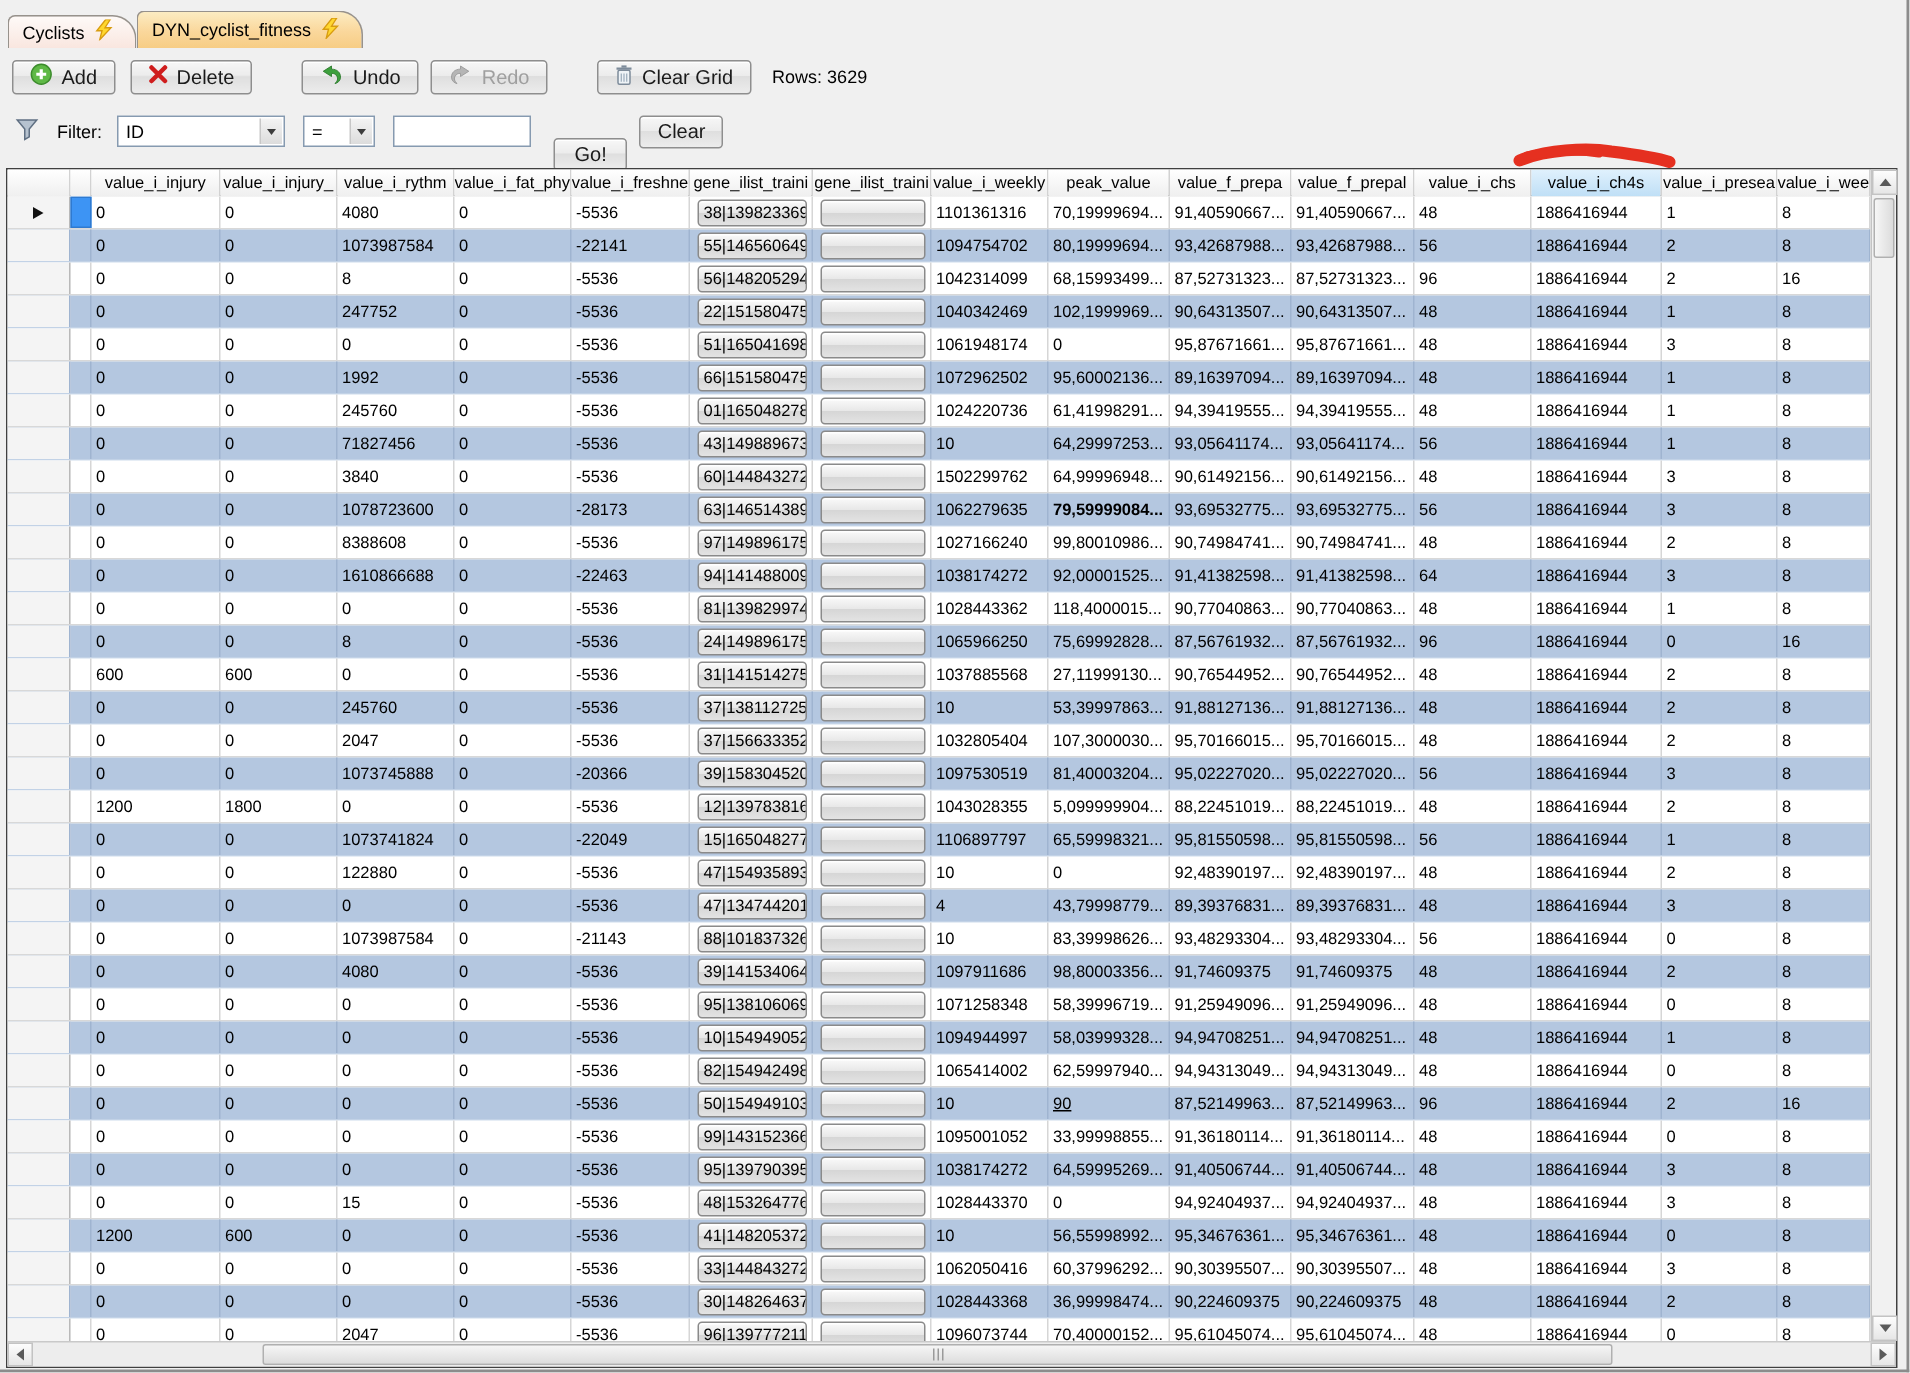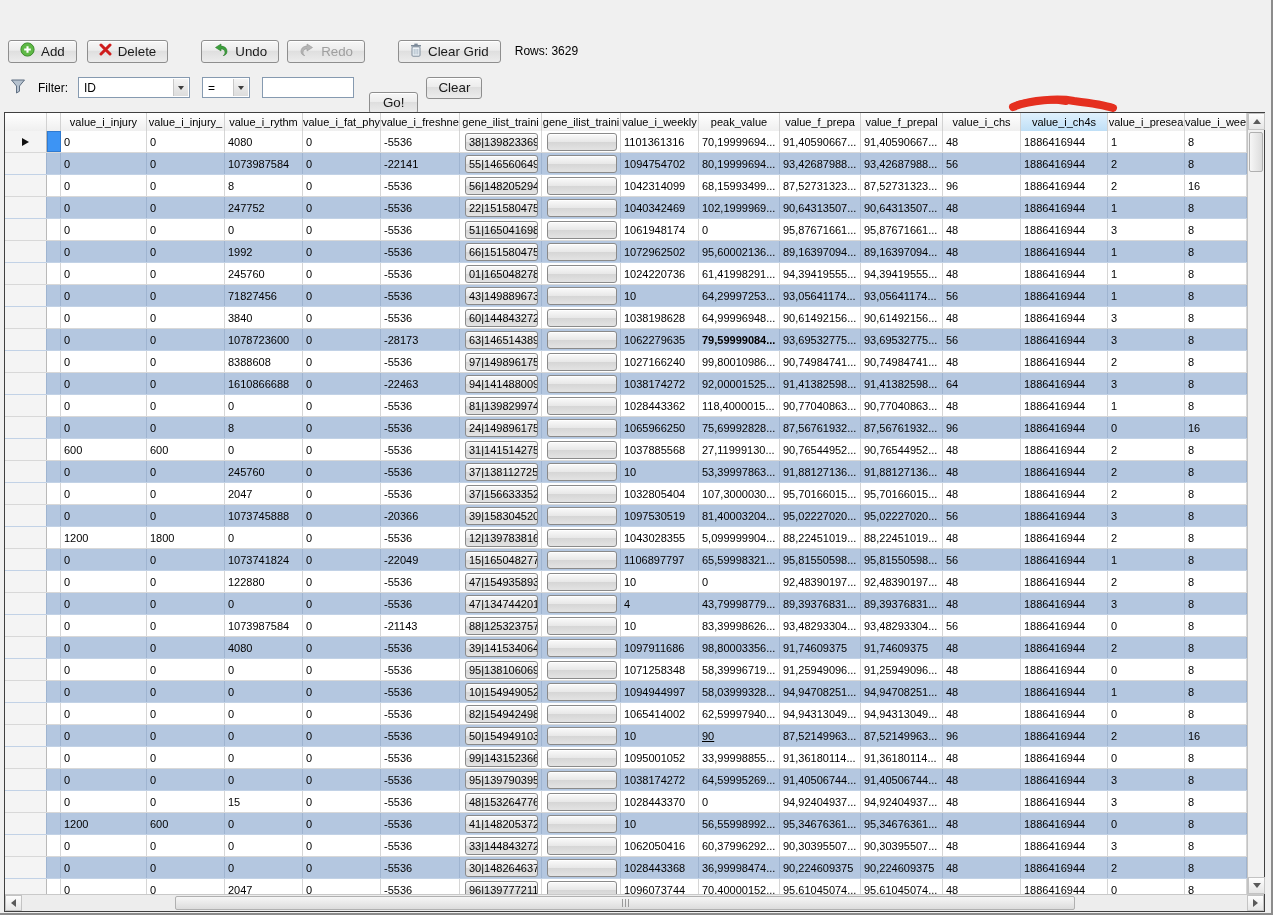--- a/index.html
+++ b/index.html
@@ -75,20 +75,34 @@
   .grip{width:1px;height:8px;background:#9a9a9a;}
 
   
   .marker{position:absolute;left:1006px;top:92px;z-index:5;pointer-events:none;}
 </style>
 </head>
 <body>
 
 <div id="app">
 
+  <div class="tabbar">
+    <div class="tab inactive">
+      <span>Cyclists</span>
+      <span><svg width="13" height="14" viewBox="0 0 13 14">
+            <path d="M7.5 0 L1.5 7.5 L5 7.5 L3.5 13.5 L11 5.5 L7 5.5 L10.5 0 Z" fill="#ffd72e" stroke="#d89c10" stroke-width="0.9"></path>
+          </svg></span>
+    </div>
+    <div class="tab active">
+      <span>DYN_cyclist_fitness</span>
+      <span><svg width="13" height="14" viewBox="0 0 13 14">
+            <path d="M7.5 0 L1.5 7.5 L5 7.5 L3.5 13.5 L11 5.5 L7 5.5 L10.5 0 Z" fill="#ffd72e" stroke="#d89c10" stroke-width="0.9"></path>
+          </svg></span>
+    </div>
+  </div>
 
   <div class="toolbar">
     <button class="btn">
       <span><svg width="15" height="15" viewBox="0 0 15 15">
             <circle cx="7.5" cy="7.5" r="6.6" fill="#5fb946" stroke="#3c8c2c"></circle>
             <path d="M7.5 4.2 V10.8 M4.2 7.5 H10.8" stroke="#fff" stroke-width="2.1"></path>
           </svg></span>
       <span>Add</span>
     </button>
     <button class="btn" style="margin-left:10px;">
@@ -362,21 +376,21 @@
             <div class="cell" style="width: 78px;">0</div>
             <div class="cell" style="width: 78px;">3840</div>
             <div class="cell" style="width: 78px;">0</div>
             <div class="cell" style="width: 79px;">-5536</div>
             <div class="cell" style="width: 82px;">
               <button class="cellbtn">60|144843272</button>
             </div>
             <div class="cell" style="width: 79px;">
               <button class="cellbtn"></button>
             </div>
-            <div class="cell" style="width: 78px;">1038198628</div>
+            <div class="cell" style="width: 78px;">1502299762</div>
             <div class="cell" style="width: 81px;">64,99996948...</div>
             <div class="cell" style="width: 81px;">90,61492156...</div>
             <div class="cell" style="width: 82px;">90,61492156...</div>
             <div class="cell" style="width: 78px;">48</div>
             <div class="cell" style="width: 87px;">1886416944</div>
             <div class="cell" style="width: 77px;">3</div>
             <div class="cell" style="width: 62px;">8</div>
           </div>
           <div class="grow blue">
             <div class="cell rowhdr" style="width: 42px;"></div>
@@ -679,21 +693,21 @@
           </div>
           <div class="grow">
             <div class="cell rowhdr" style="width: 42px;"></div>
             <div class="stub" style="width: 14px;"></div>
             <div class="cell" style="width: 86px;">0</div>
             <div class="cell" style="width: 78px;">0</div>
             <div class="cell" style="width: 78px;">1073987584</div>
             <div class="cell" style="width: 78px;">0</div>
             <div class="cell" style="width: 79px;">-21143</div>
             <div class="cell" style="width: 82px;">
-              <button class="cellbtn">88|125323757</button>
+              <button class="cellbtn">88|101837326</button>
             </div>
             <div class="cell" style="width: 79px;">
               <button class="cellbtn"></button>
             </div>
             <div class="cell" style="width: 78px;">10</div>
             <div class="cell" style="width: 81px;">83,39998626...</div>
             <div class="cell" style="width: 81px;">93,48293304...</div>
             <div class="cell" style="width: 82px;">93,48293304...</div>
             <div class="cell" style="width: 78px;">56</div>
             <div class="cell" style="width: 87px;">1886416944</div>

